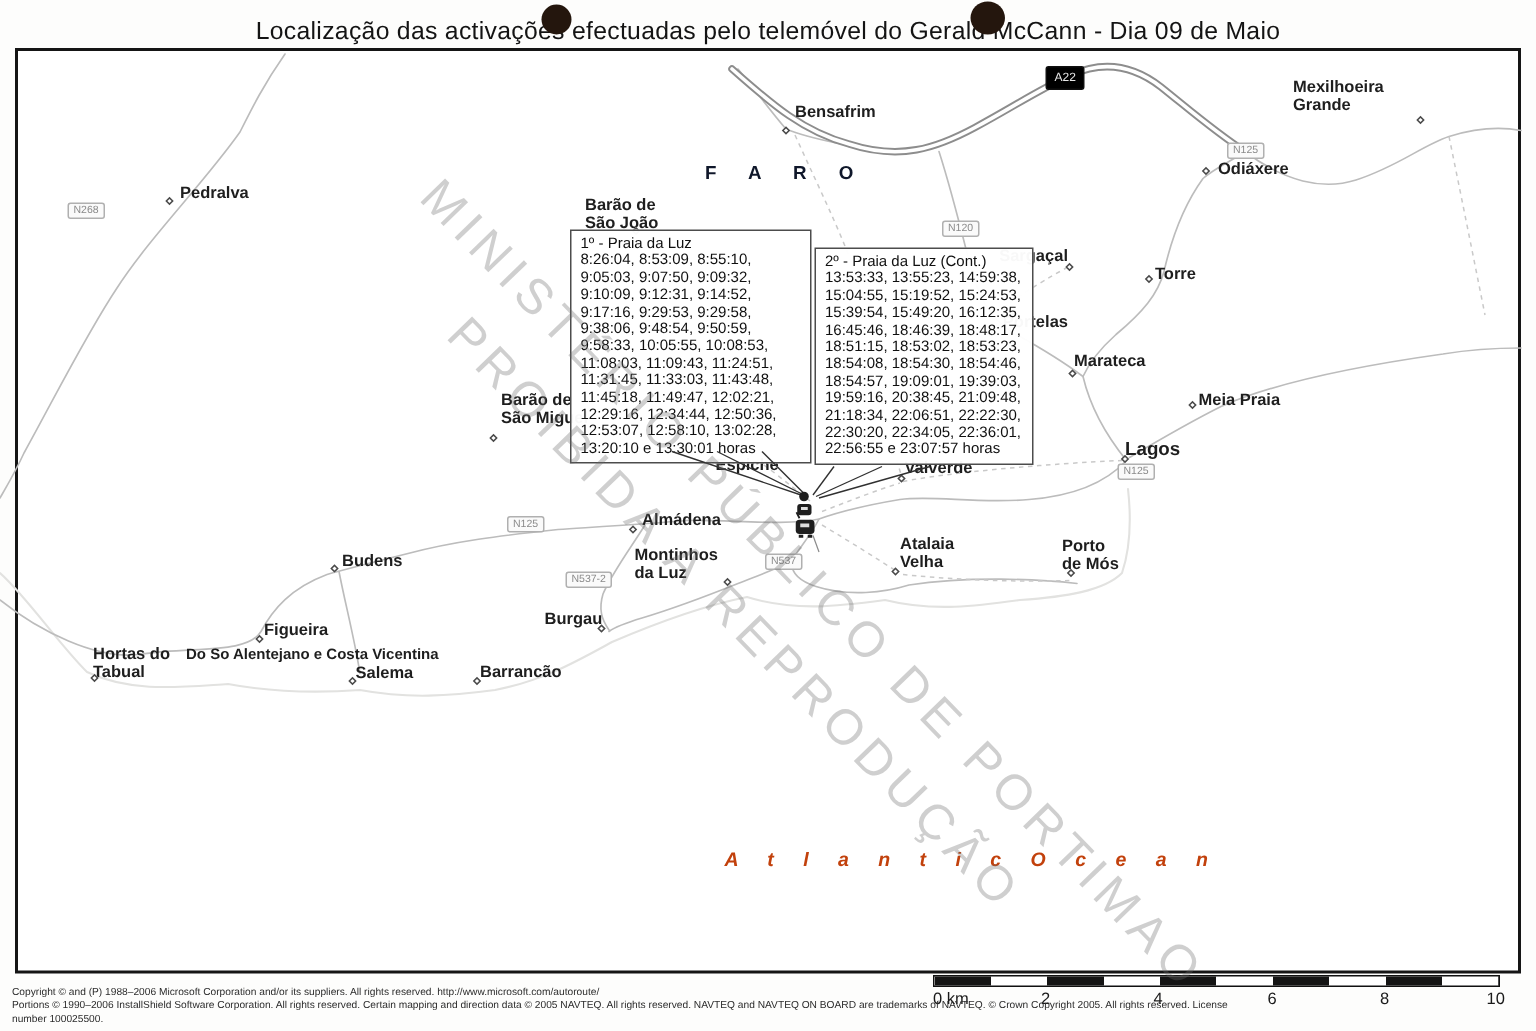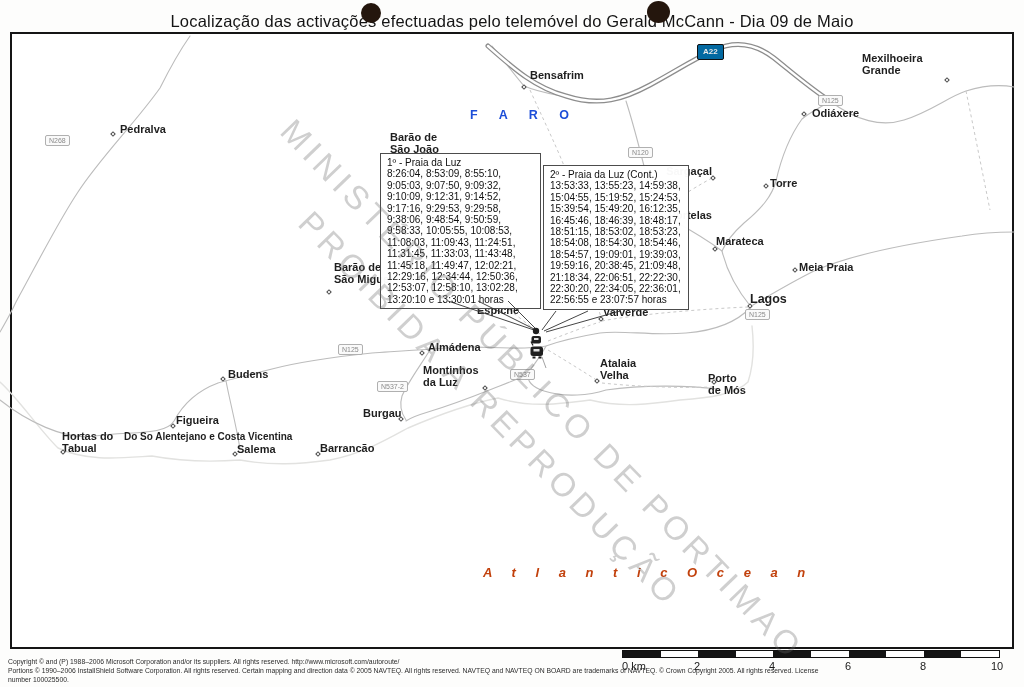--- a/index.html
+++ b/index.html
@@ -21,31 +21,31 @@
   #roads   { z-index:1; }
   #overlay { z-index:4; }
 
   .place { position:absolute; z-index:2; font-weight:bold; font-size:11px; color:#1e1e1e;
            white-space:pre-line; line-height:1.12; }
   .place.center { text-align:left; }
   .place.right  { text-align:right; }
   .place.big    { font-size:12.5px; }
   .place.small  { font-size:10px; }
   .region { position:absolute; z-index:2; font-weight:bold; font-size:12.5px;
-            letter-spacing:9px; color:#1d4ed8; }
+            letter-spacing:9px; color:#0f172a; }
   .ocean  { position:absolute; z-index:2; font-style:italic; font-weight:bold;
             font-size:13px; letter-spacing:8px; color:#c2410c; line-height:1.25; }
 
   .dot { position:absolute; z-index:2; width:4px; height:4px; background:#fff;
          border:1px solid #4a4a4a; transform:rotate(45deg); }
 
   .shield { position:absolute; z-index:2; font-size:7px; color:#8a8a8a; background:#fafafa;
             border:1px solid #b0b0b0; border-radius:2px; padding:1px 3px; line-height:1; }
-  .shield.dark { background:#0369a1; color:#e8e8e8; border:1px solid #101010;
-                 font-weight:bold; font-size:8px; padding:3px 5px; }
+  .shield.dark { background:#000000; color:#e8e8e8; border:1px solid #101010;
+                 font-weight:normal; font-size:8px; padding:3px 5px; }
 
   .callout { position:absolute; z-index:3; background:rgba(255,255,255,.97);
              border:1px solid #4c4c4c; padding:3px 6px; font-size:10px; line-height:11.4px;
              color:#101010; }
   .callout .c-title { font-size:10px; }
   .callout .c-lines { white-space:pre-line; }
 
   .watermark { position:absolute; z-index:6; color:rgba(105,105,105,.32); font-size:33px;
                letter-spacing:5px; white-space:nowrap; transform:rotate(46deg);
                transform-origin:0 0; pointer-events:none; }
@@ -112,21 +112,21 @@
   <div class="place" style="left:812px;top:107px">Odiáxere</div>
   <div class="place" style="left:770px;top:177px">Torre</div>
   <div class="place right" style="left:650px;top:165px;width:62px">Sargaçal</div>
   <div class="place right" style="left:650px;top:209px;width:62px">Portelas</div>
   <div class="place" style="left:716px;top:235px">Marateca</div>
   <div class="place" style="left:799px;top:261px">Meia Praia</div>
   <div class="place big" style="left:750px;top:292px">Lagos</div>
   <div class="place" style="left:603px;top:306px">Valverde</div>
   <div class="place" style="left:600px;top:357px">Atalaia
 Velha</div>
-  <div class="place center" style="left:708px;top:372px;width:60px">Porto
+  <div class="place center" style="left:708px;top:358px;width:60px">Porto
 de Mós</div>
   <div class="place" style="left:477px;top:304px">Espiche</div>
   <div class="place" style="left:428px;top:341px">Almádena</div>
   <div class="place center" style="left:423px;top:364px;width:64px">Montinhos
 da Luz</div>
   <div class="place" style="left:363px;top:407px">Burgau</div>
   <div class="place" style="left:228px;top:368px">Budens</div>
   <div class="place" style="left:176px;top:414px">Figueira</div>
   <div class="place" style="left:62px;top:430px">Hortas do
 Tabual</div>

